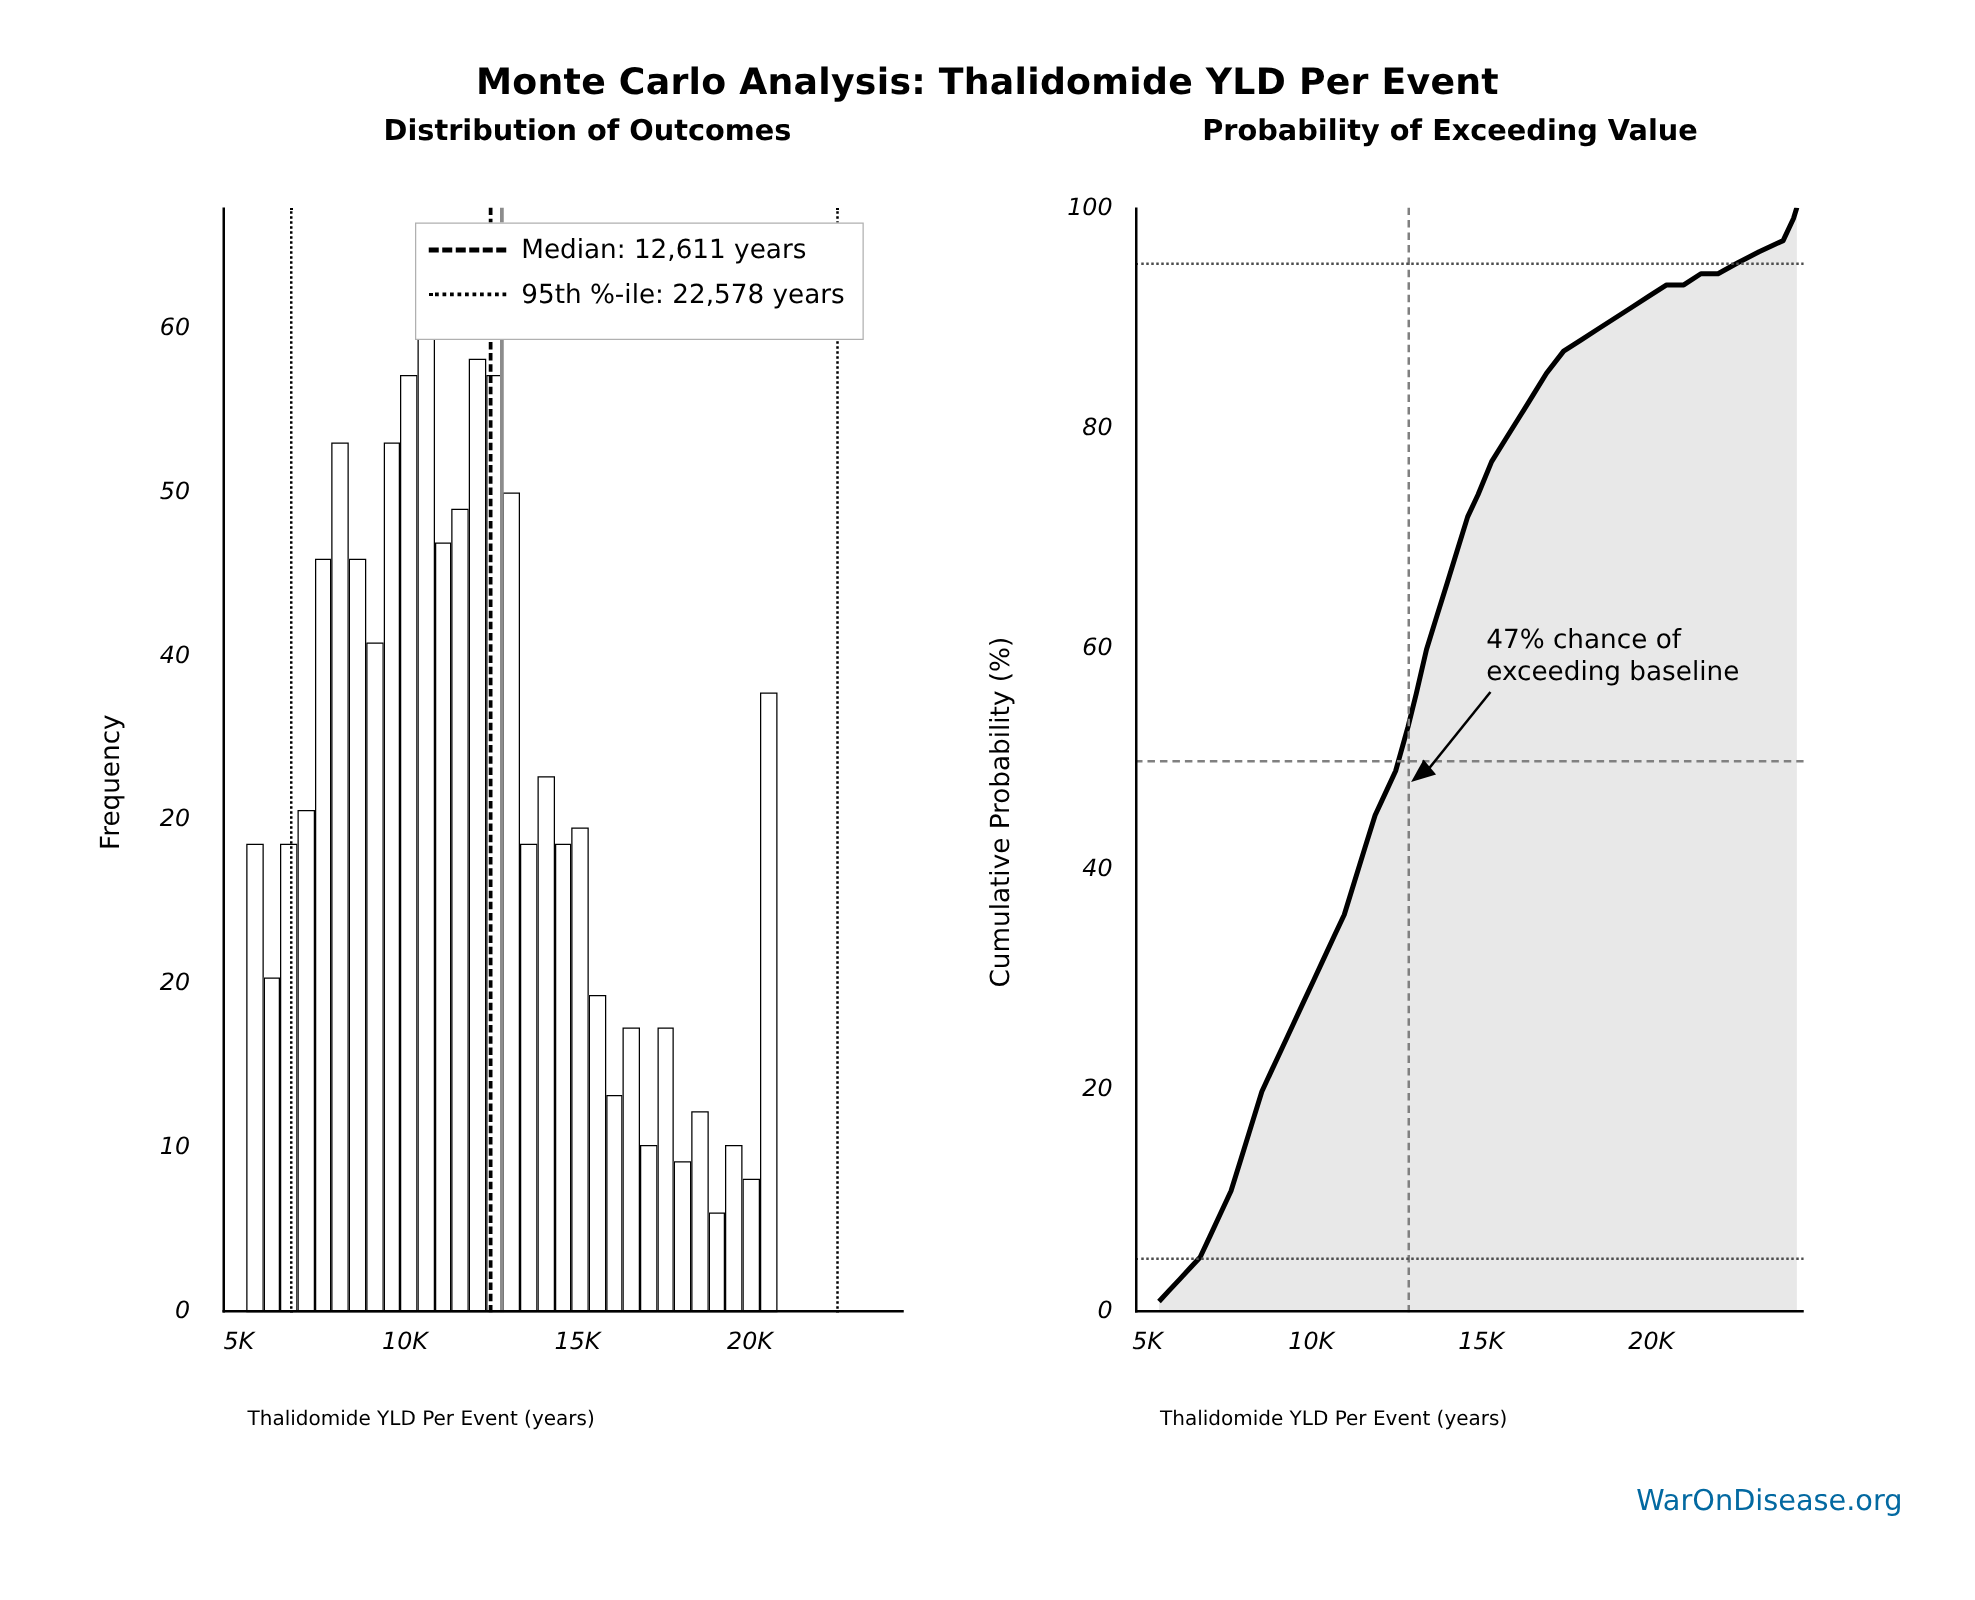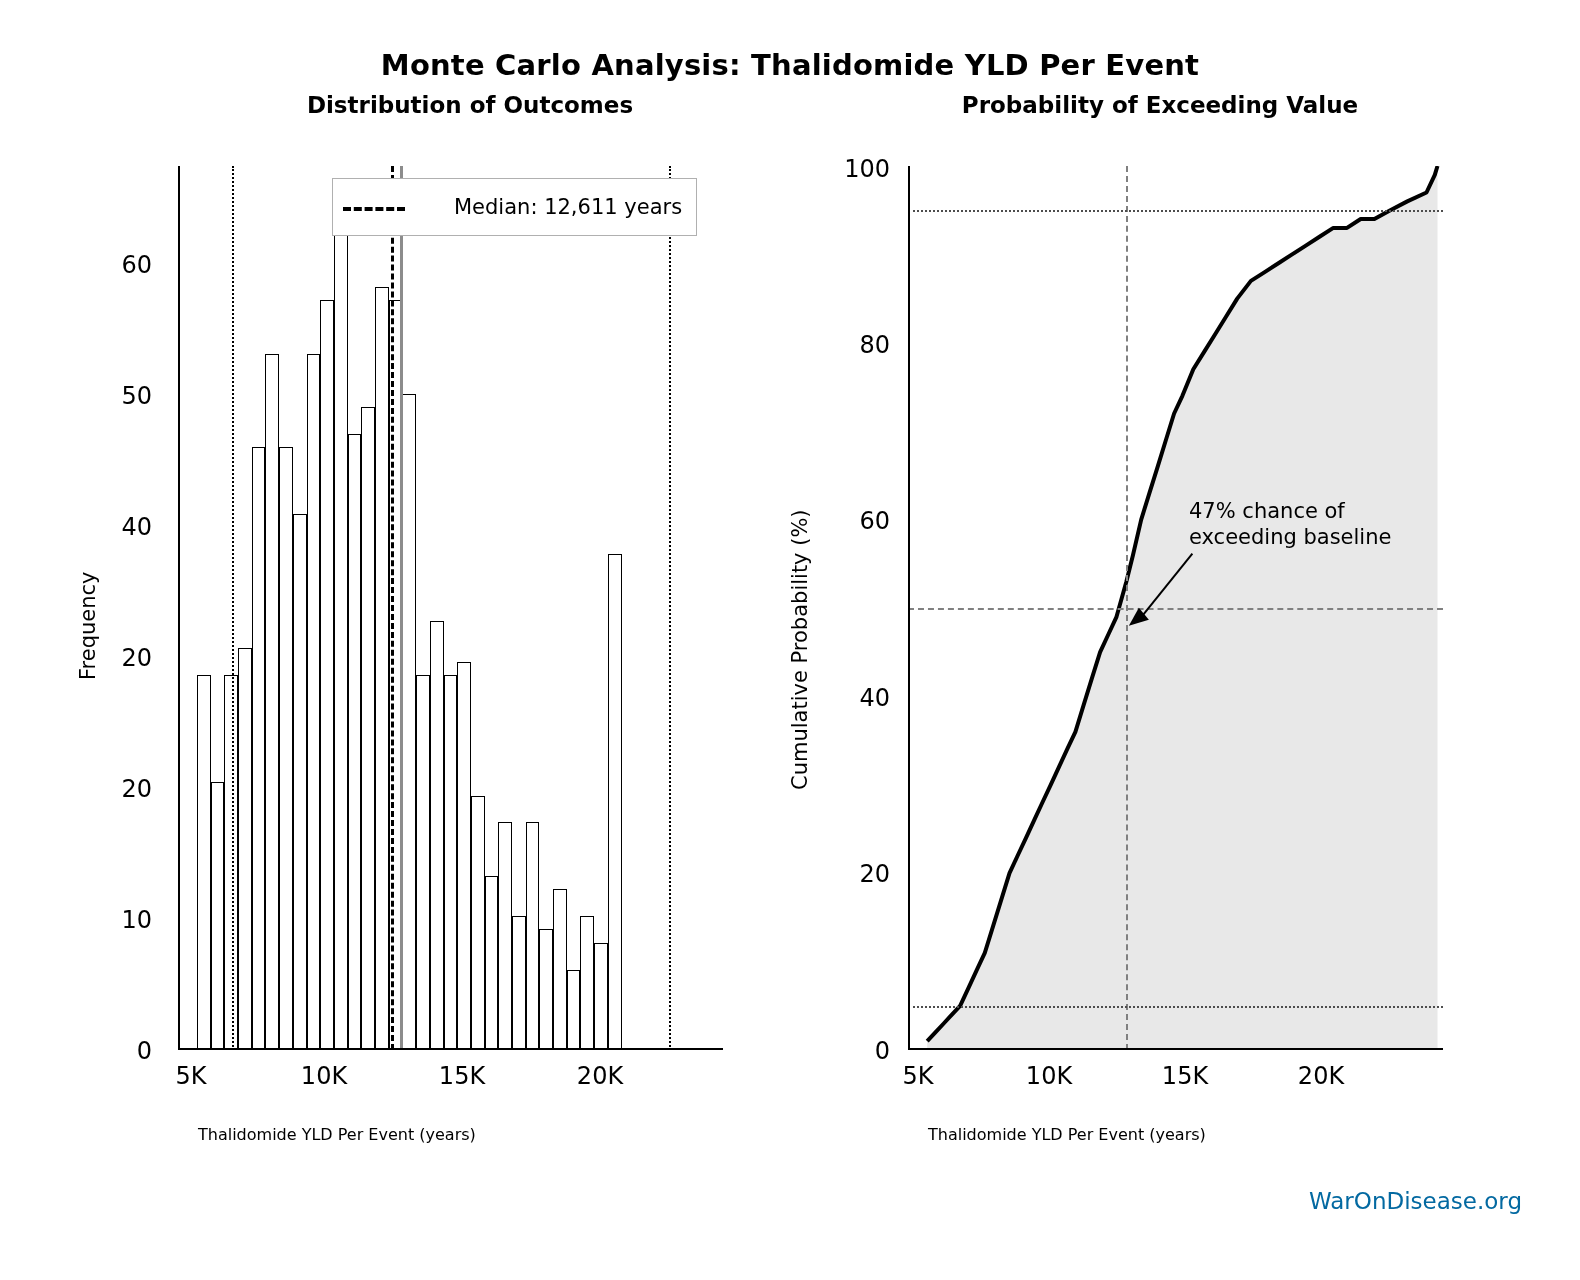--- a/index.html
+++ b/index.html
@@ -65,22 +65,23 @@
   #axes-cdf {
     left: 908px;
     top: 166px;
     width: 535px;
     height: 884px;
   }
 
   
   .tick-label {
     position: absolute;
-    font-size: 24px;
+    font-size: 19px;
     white-space: nowrap;
+    font-style: italic;
   }
   .ytick {
     text-align: right;
   }
   .axis-title {
     position: absolute;
     font-size: 16px;
     white-space: nowrap;
   }
   .ylabel-rot {
@@ -136,23 +137,21 @@
     top: 178px;
     background: #ffffff;
     border: 1px solid #b0b0b0;
     padding: 10px 14px 10px 10px;
     font-size: 21px;
     line-height: 1.0;
     z-index: 5;
   }
   .legend-row {
     display: flex;
-    align-items: center;
     height: 36px;
-    gap: 37px;
   }
   .legend-key {
     width: 62px;
     height: 18px;
     position: relative;
     margin-right: 12px;
     flex: 0 0 auto;
   }
   .legend-key i {
     position: absolute;
@@ -251,20 +250,26 @@
   <div class="axis-title" style="left:198px;top:1125px;">Thalidomide YLD Per Event (years)</div>
   <div class="ylabel-rot" style="left:76px;top:680px;">Frequency</div>
 
   <div class="legend">
     <div class="legend-row">
       <span class="legend-key key-dashed">
           <i></i>
         </span>
       <span class="legend-text">Median: 12,611 years</span>
     </div>
+    <div class="legend-row">
+      <span class="legend-key key-dotted">
+          <i></i>
+        </span>
+      <span class="legend-text">95th %-ile: 22,578 years</span>
+    </div>
   </div>
 
   <div class="axes" id="axes-cdf">
     <div class="plotarea" id="cdf-plot">
         <svg class="cdf-svg" width="535" height="884">
           <polygon points="19.2,884 19.2,875.2 27.4,866.3 35.7,857.5 43.9,848.6 52.1,839.8 60.4,822.1 68.6,804.4 76.8,786.8 85.1,760.2 93.3,733.7 101.5,707.2 109.7,689.5 118.0,671.8 126.2,654.2 134.4,636.5 142.7,618.8 150.9,601.1 159.1,583.4 167.4,565.8 175.6,539.2 183.8,512.7 192.1,486.2 200.3,468.5 208.5,450.8 218.4,415.5 225.0,389.0 233.2,353.6 241.4,327.1 249.7,300.6 257.9,274.0 266.1,247.5 274.4,229.8 285.3,203.3 296.3,185.6 307.3,168.0 318.3,150.3 329.2,132.6 342.9,114.9 356.7,106.1 370.4,97.2 384.1,88.4 397.8,79.6 411.5,70.7 425.3,61.9 439.0,61.9 452.7,53.0 466.4,53.0 482.3,44.2 499.3,35.4 518.5,26.5 526.8,8.8 529.5,0.0 529.5,884" fill="#e8e8e8" stroke="none"></polygon>
           <polyline points="19.2,875.2 27.4,866.3 35.7,857.5 43.9,848.6 52.1,839.8 60.4,822.1 68.6,804.4 76.8,786.8 85.1,760.2 93.3,733.7 101.5,707.2 109.7,689.5 118.0,671.8 126.2,654.2 134.4,636.5 142.7,618.8 150.9,601.1 159.1,583.4 167.4,565.8 175.6,539.2 183.8,512.7 192.1,486.2 200.3,468.5 208.5,450.8 218.4,415.5 225.0,389.0 233.2,353.6 241.4,327.1 249.7,300.6 257.9,274.0 266.1,247.5 274.4,229.8 285.3,203.3 296.3,185.6 307.3,168.0 318.3,150.3 329.2,132.6 342.9,114.9 356.7,106.1 370.4,97.2 384.1,88.4 397.8,79.6 411.5,70.7 425.3,61.9 439.0,61.9 452.7,53.0 466.4,53.0 482.3,44.2 499.3,35.4 518.5,26.5 526.8,8.8 529.5,0.0" fill="none" stroke="#000000" stroke-width="4" stroke-linejoin="round"></polyline>
         </svg>
         <div class="vline" style="border-left: 2.5px dashed rgb(128, 128, 128); left: 218.39px;"></div>
         <div class="hline dashed" style="top: 442px;"></div>

